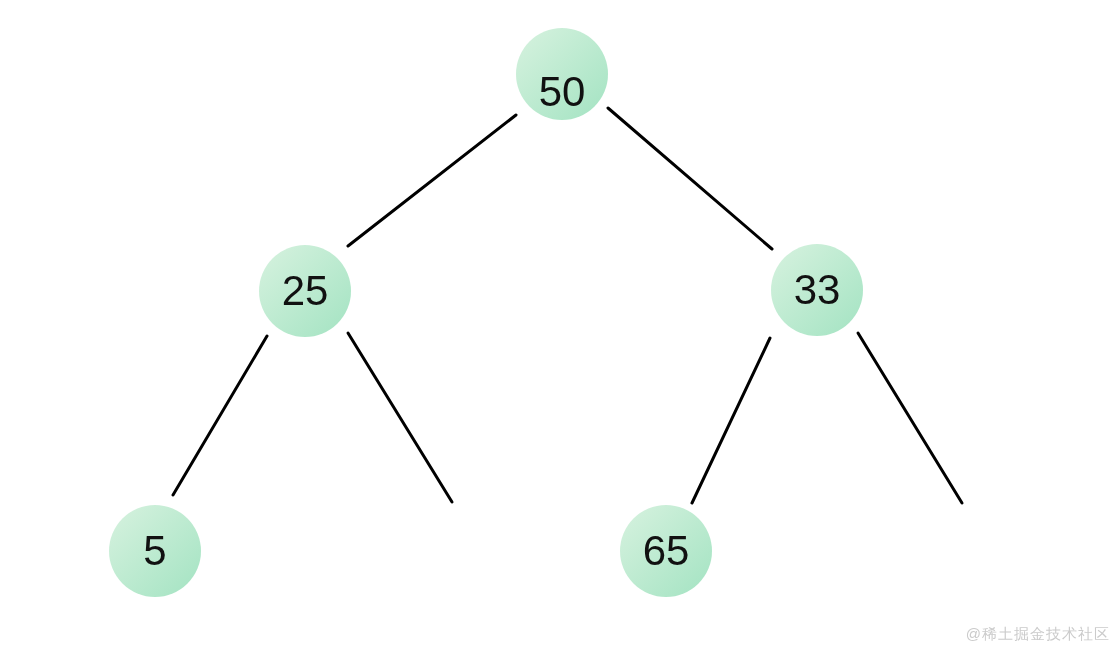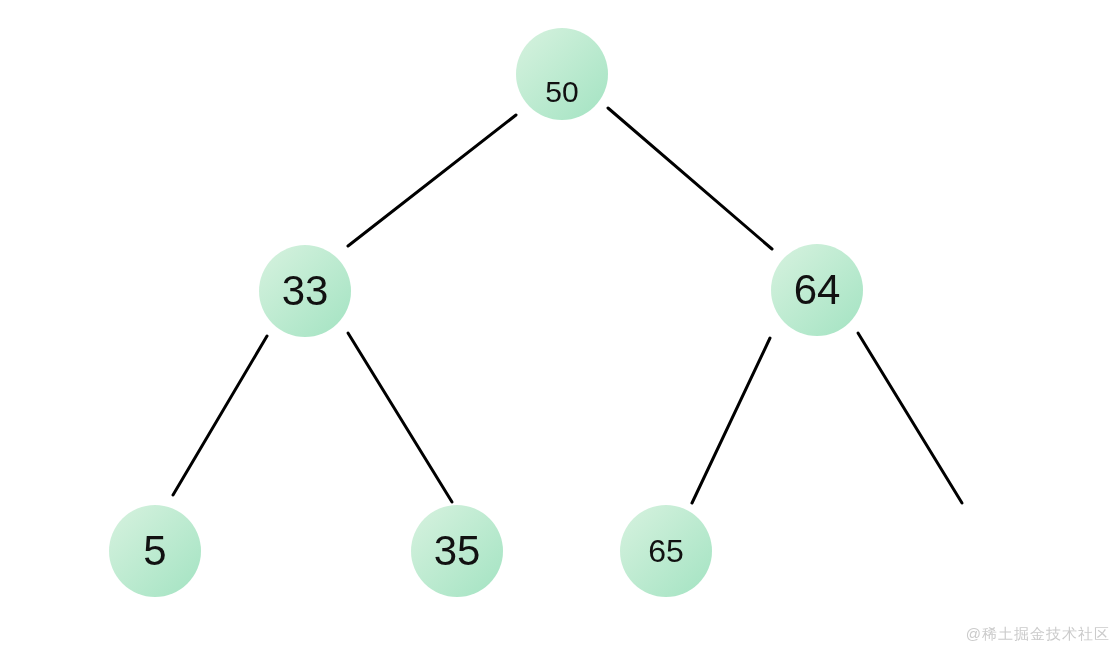--- a/index.html
+++ b/index.html
@@ -55,32 +55,29 @@
   <svg class="edges-layer" width="1120" height="651" viewBox="0 0 1120 651">
       <line x1="516" y1="115" x2="348" y2="246" stroke="#000000" stroke-width="3" stroke-linecap="round"></line>
       <line x1="608" y1="108" x2="772" y2="249" stroke="#000000" stroke-width="3" stroke-linecap="round"></line>
       <line x1="267" y1="336" x2="173" y2="495" stroke="#000000" stroke-width="3" stroke-linecap="round"></line>
       <line x1="348" y1="333" x2="452" y2="502" stroke="#000000" stroke-width="3" stroke-linecap="round"></line>
       <line x1="770" y1="338" x2="692" y2="503" stroke="#000000" stroke-width="3" stroke-linecap="round"></line>
       <line x1="858" y1="333" x2="962" y2="503" stroke="#000000" stroke-width="3" stroke-linecap="round"></line>
     </svg>
   <div class="nodes-layer">
       <div class="node" style="left: 516px; top: 28px; width: 92px; height: 92px; background: linear-gradient(135deg, rgb(215, 242, 223) 0%, rgb(163, 227, 194) 100%);">
-        <span class="node-label" style="font-size: 30px; color: rgb(17, 17, 17); margin-top: 36px;">50</span>
+        <span class="node-label" style="font-size: 42px; color: rgb(17, 17, 17); margin-top: 36px;">50</span>
       </div>
       <div class="node" style="left: 259px; top: 245px; width: 92px; height: 92px; background: linear-gradient(135deg, rgb(215, 242, 223) 0%, rgb(163, 227, 194) 100%);">
-        <span class="node-label" style="font-size: 42px; color: rgb(17, 17, 17);">33</span>
+        <span class="node-label" style="font-size: 42px; color: rgb(17, 17, 17);">25</span>
       </div>
       <div class="node" style="left: 771px; top: 244px; width: 92px; height: 92px; background: linear-gradient(135deg, rgb(215, 242, 223) 0%, rgb(163, 227, 194) 100%);">
-        <span class="node-label" style="font-size: 42px; color: rgb(17, 17, 17);">64</span>
+        <span class="node-label" style="font-size: 42px; color: rgb(17, 17, 17);">33</span>
       </div>
       <div class="node" style="left: 109px; top: 505px; width: 92px; height: 92px; background: linear-gradient(135deg, rgb(215, 242, 223) 0%, rgb(163, 227, 194) 100%);">
         <span class="node-label" style="font-size: 42px; color: rgb(17, 17, 17);">5</span>
       </div>
-      <div class="node" style="left: 411px; top: 505px; width: 92px; height: 92px; background: linear-gradient(135deg, rgb(215, 242, 223) 0%, rgb(163, 227, 194) 100%);">
-        <span class="node-label" style="font-size: 42px; color: rgb(17, 17, 17);">35</span>
-      </div>
       <div class="node" style="left: 620px; top: 505px; width: 92px; height: 92px; background: linear-gradient(135deg, rgb(215, 242, 223) 0%, rgb(163, 227, 194) 100%);">
-        <span class="node-label" style="font-size: 32px; color: rgb(17, 17, 17);">65</span>
+        <span class="node-label" style="font-size: 42px; color: rgb(17, 17, 17);">65</span>
       </div>
     </div>
   <div class="watermark" style="color: rgb(203, 203, 203);">@稀土掘金技术社区</div>
 </div>
 
 </body></html>

